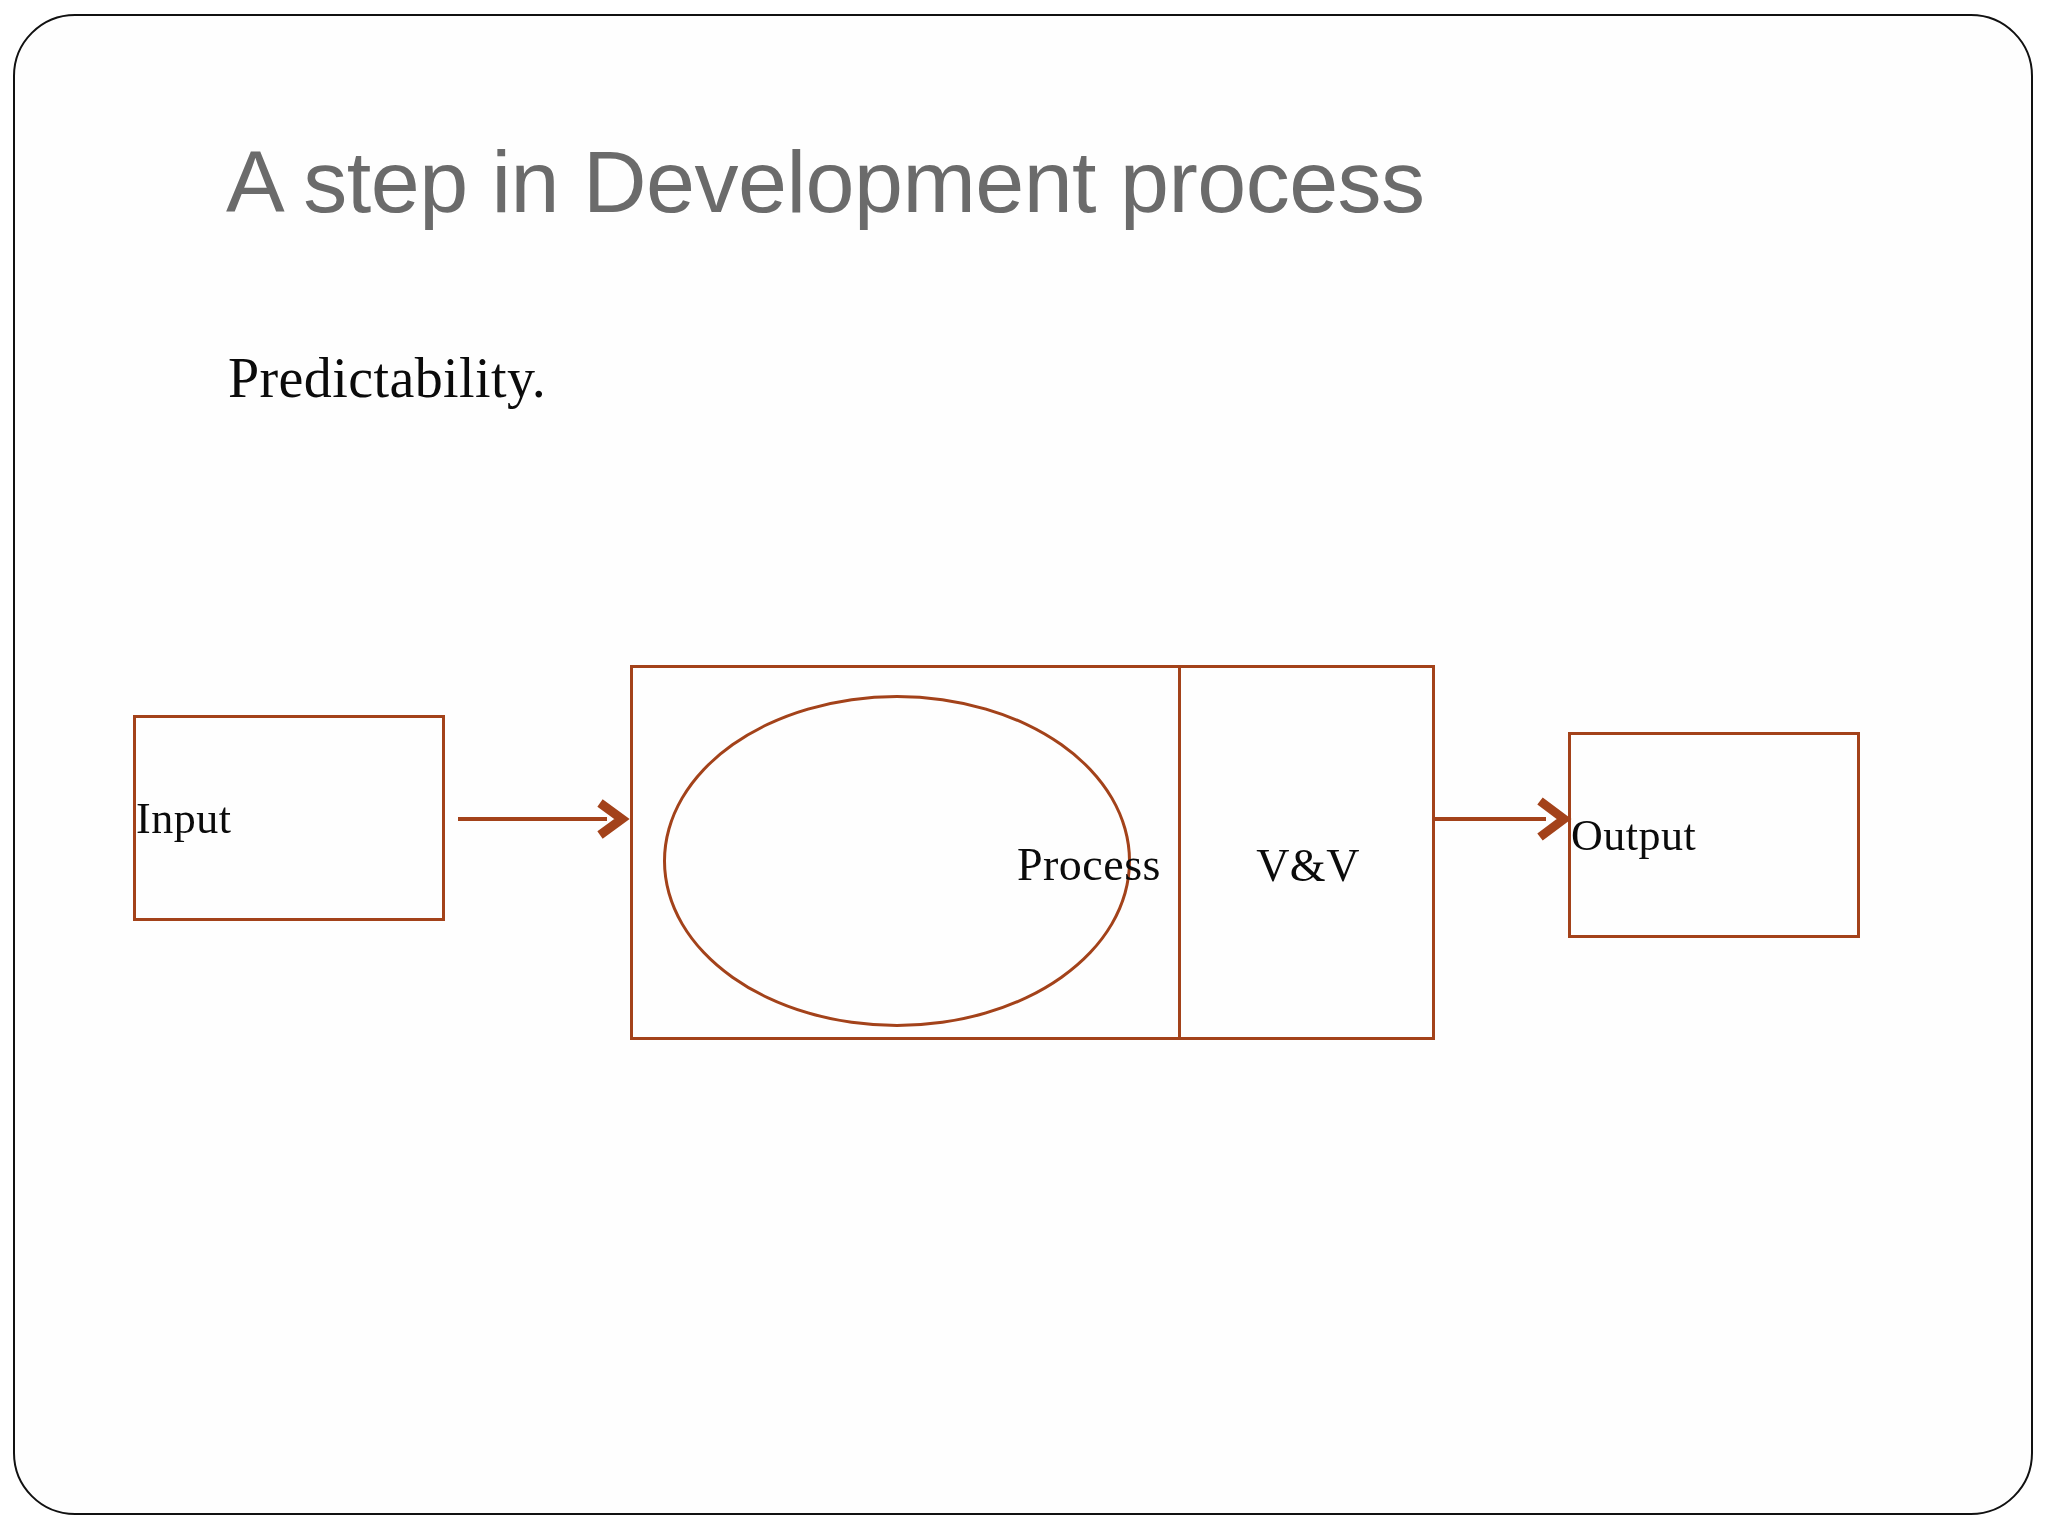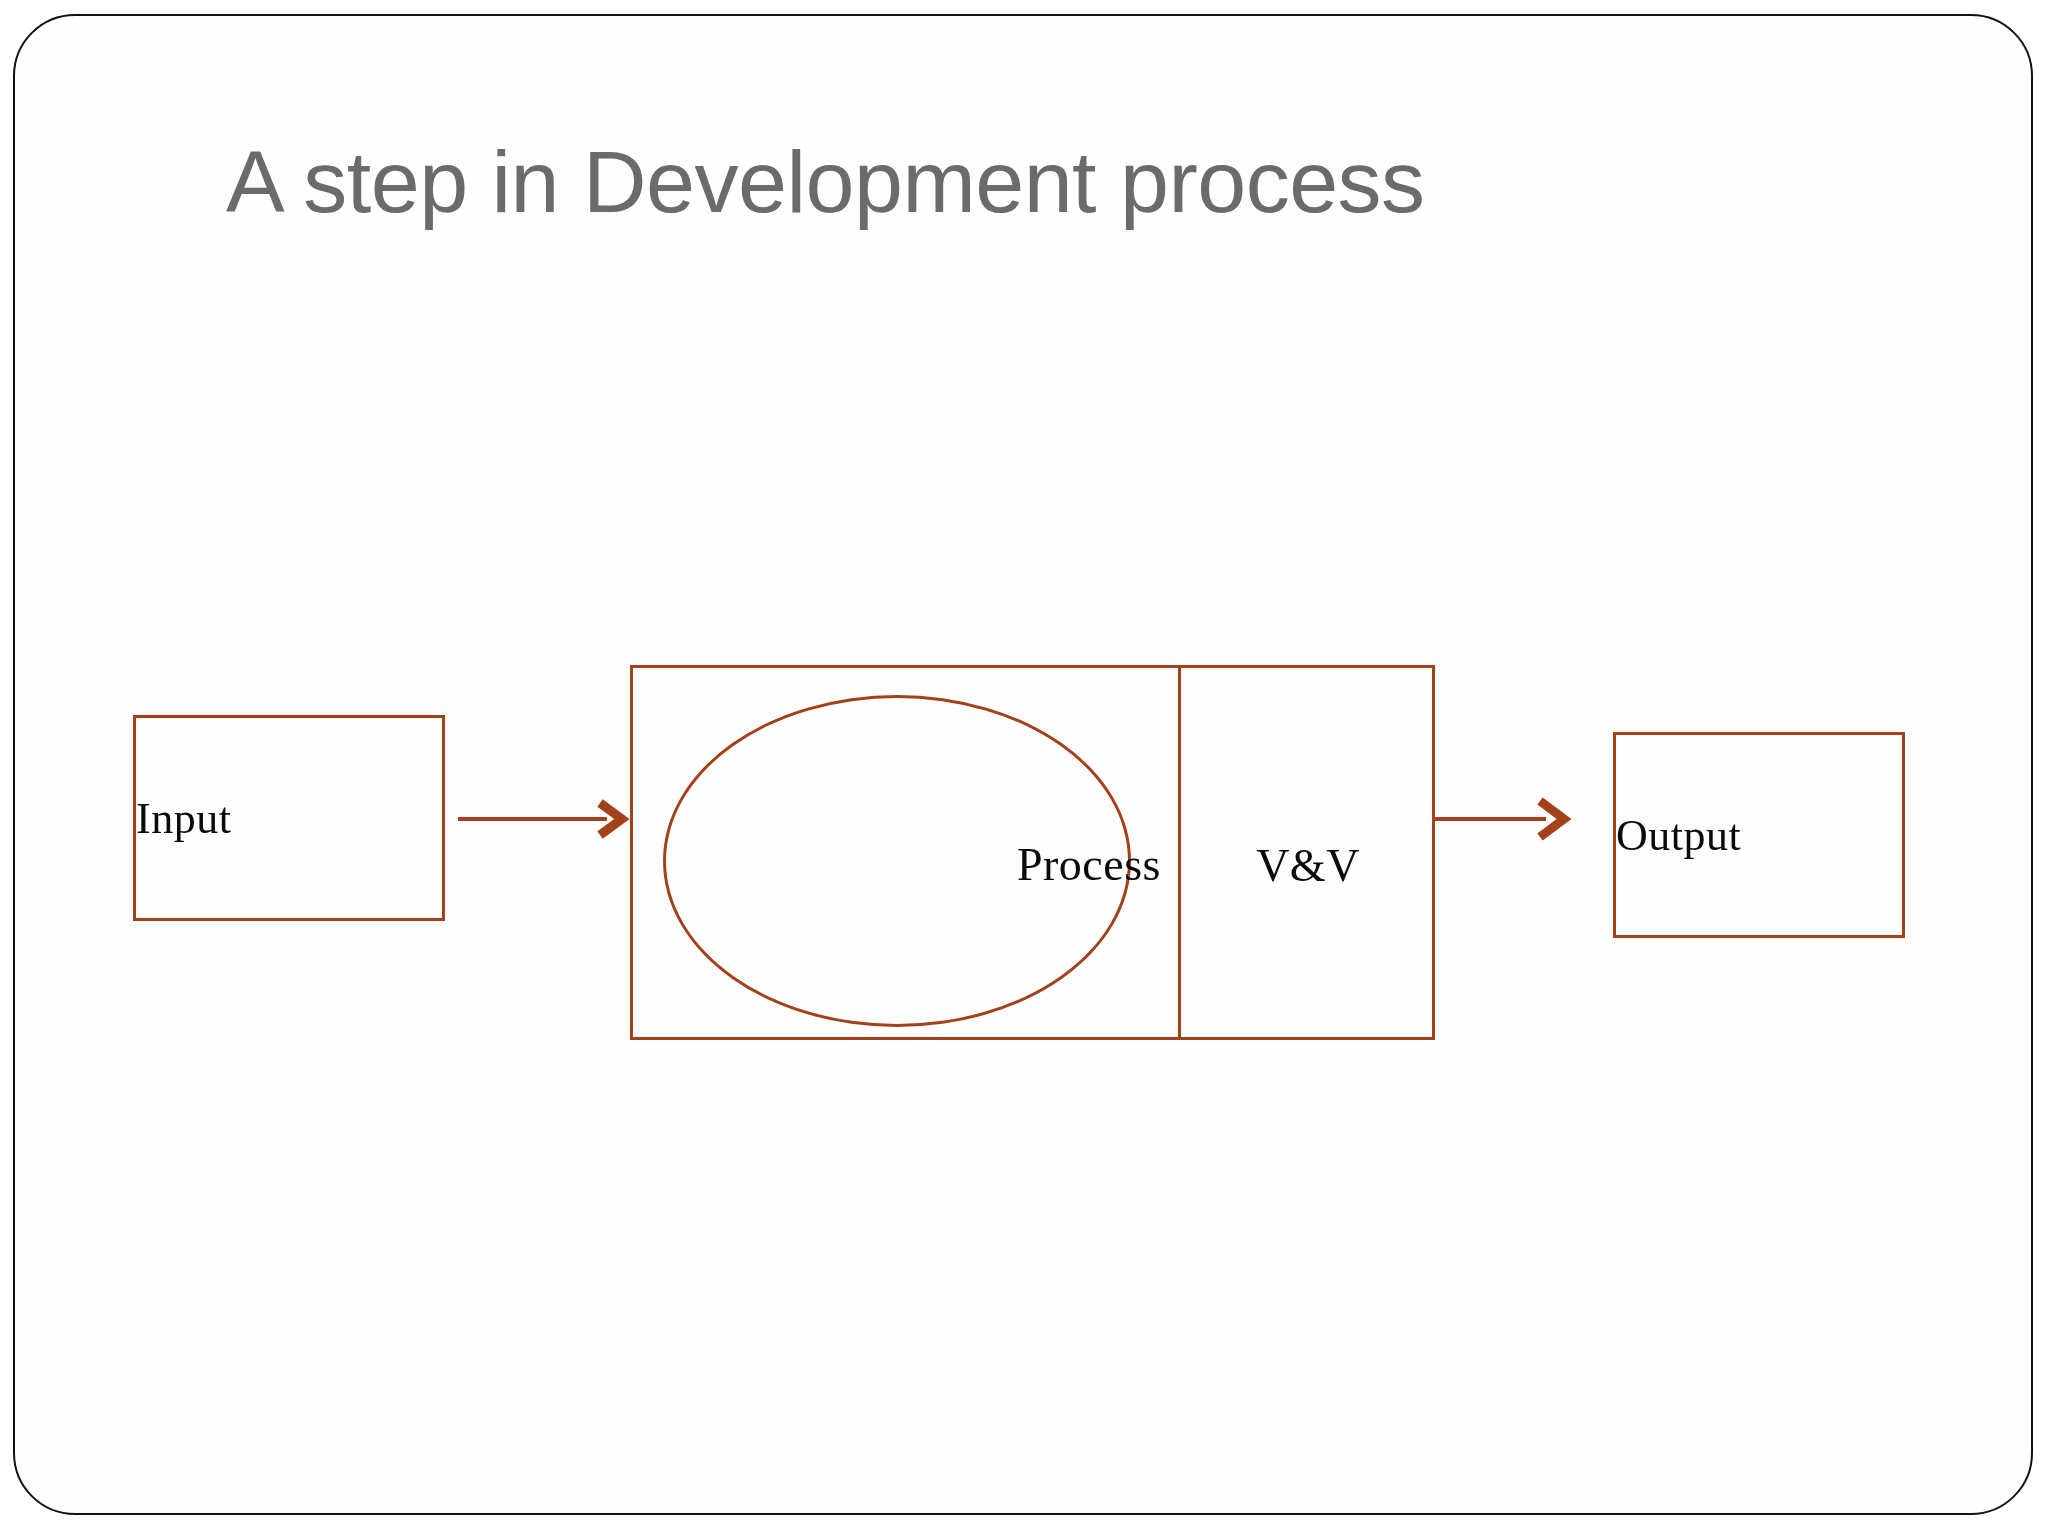--- a/index.html
+++ b/index.html
@@ -96,21 +96,20 @@
     top: 715px;
     width: 312px;
     height: 206px;
   }
 
   #output-box {
     left: 1568px;
     top: 732px;
     width: 292px;
     height: 206px;
-    margin-left: 45px;
   }
 
   
   #process-container {
     position: absolute;
     left: 630px;
     top: 665px;
     width: 805px;
     height: 375px;
     box-sizing: border-box;
@@ -178,20 +177,21 @@
 </style>
 </head>
 <body>
 
 <div id="slide">
 
   <div id="slide-frame"></div>
 
   <div id="title">A step in Development process</div>
 
+  <div id="subtitle">Predictability.</div>
 
   <div id="diagram">
 
     <div id="input-box" class="node-box">
       <span class="node-label">Input</span>
     </div>
 
     <div id="arrow-1" class="arrow">
       <svg width="180" height="60" viewBox="0 0 180 60">
         <line x1="6" y1="29" x2="155" y2="29" stroke="#A3421A" stroke-width="4"></line>

